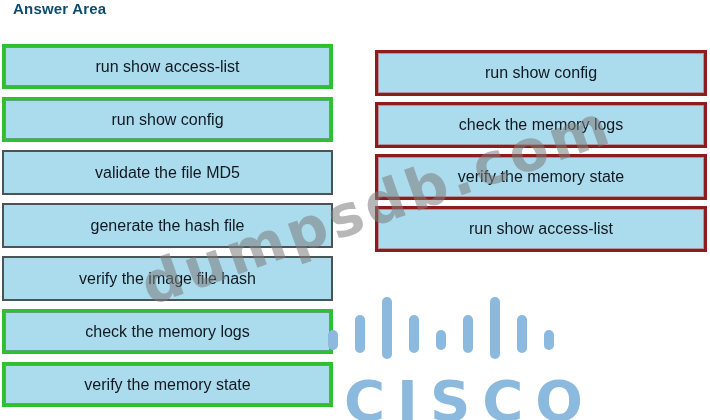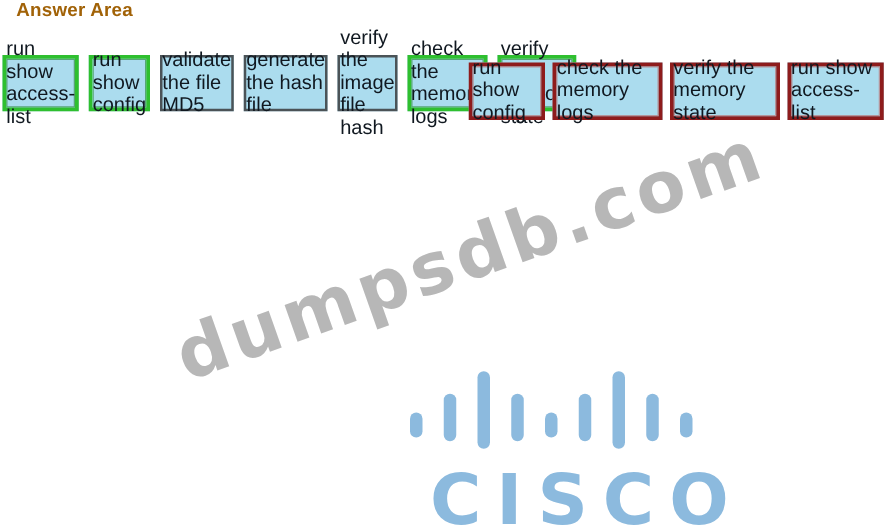--- a/index.html
+++ b/index.html
@@ -17,26 +17,27 @@
     width: 710px;
     height: 420px;
     overflow: hidden;
   }
   .page-title {
     position: absolute;
     left: 13px;
     top: 0px;
     font-size: 15px;
     font-weight: bold;
-    color: #a16207;
+    color: #0c4a6e;
     letter-spacing: 0.2px;
   }
   .column {
     position: absolute;
     display: flex;
+    flex-direction: column;
     z-index: 1;
   }
   .left-col {
     left: 2px;
     top: 44px;
     width: 331px;
     gap: 8px;
   }
   .right-col {
     left: 375px;

